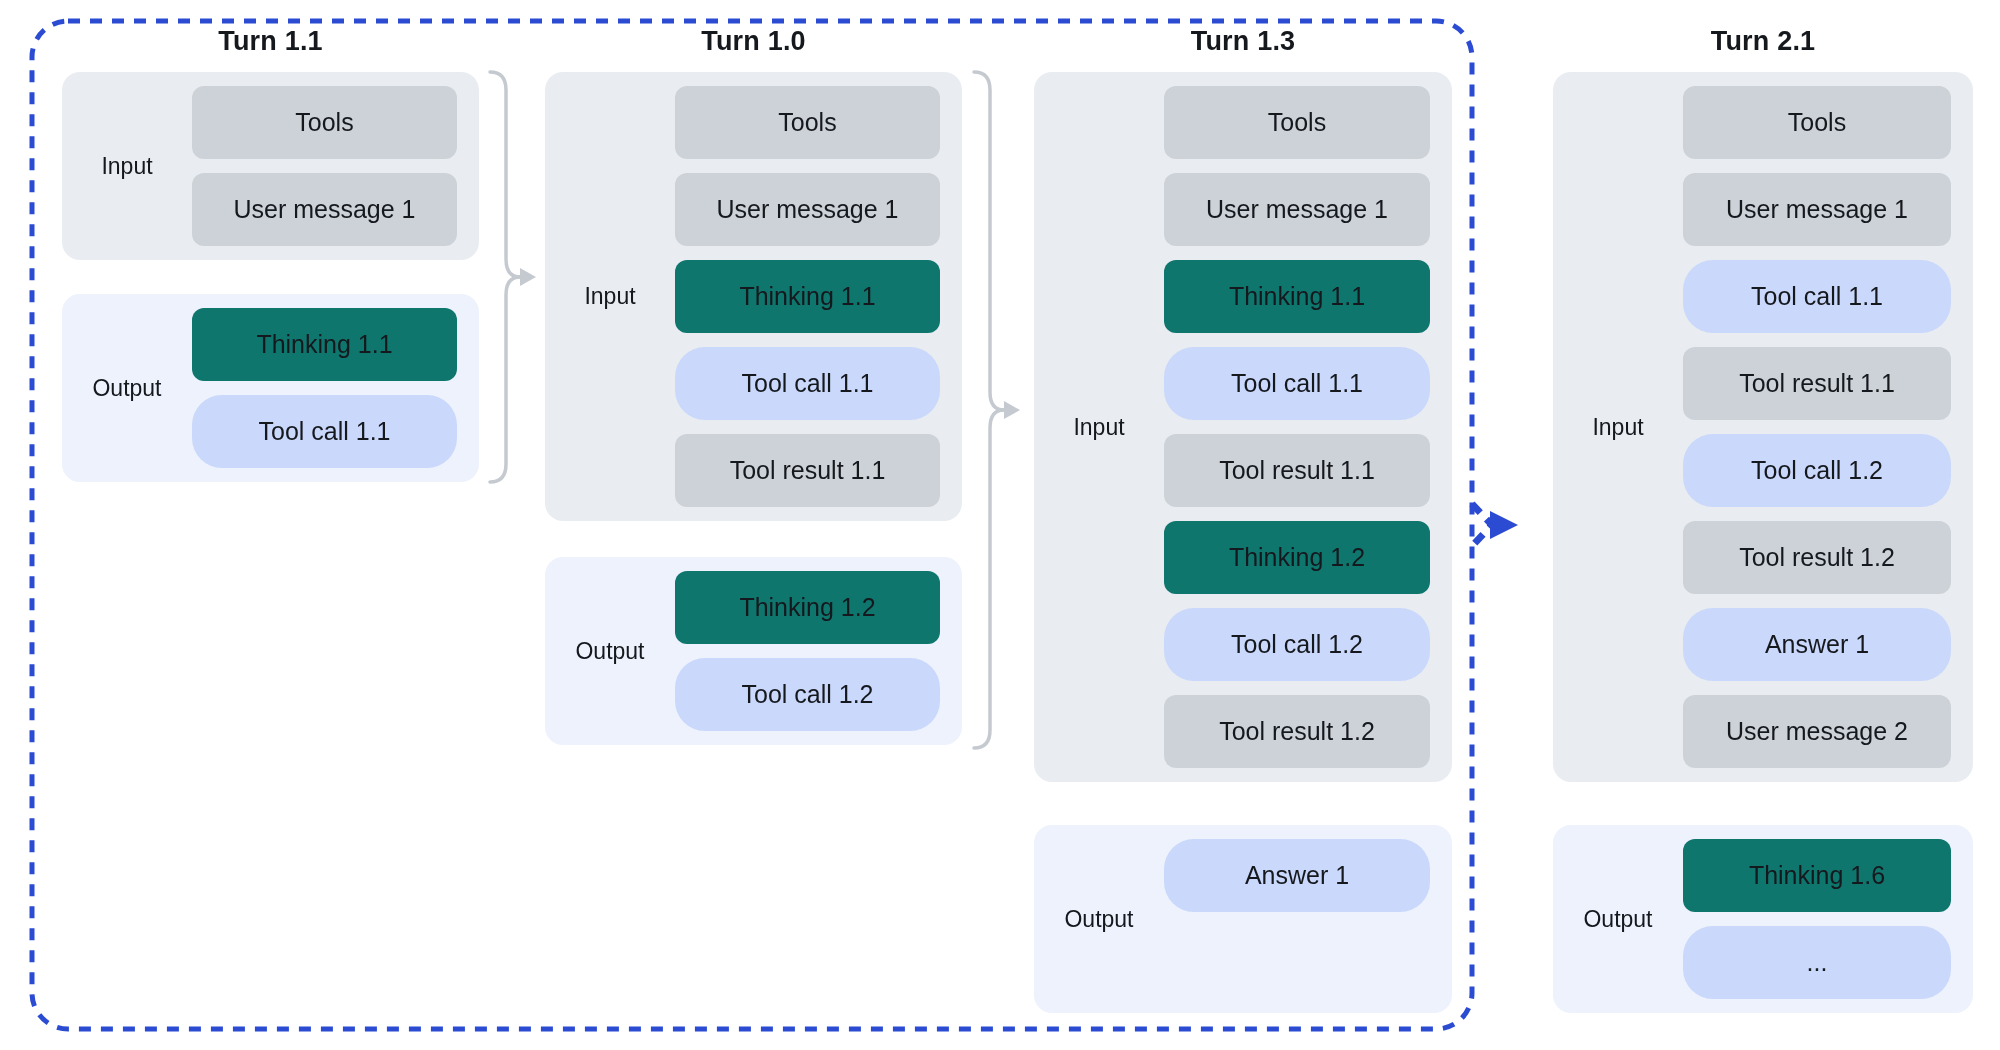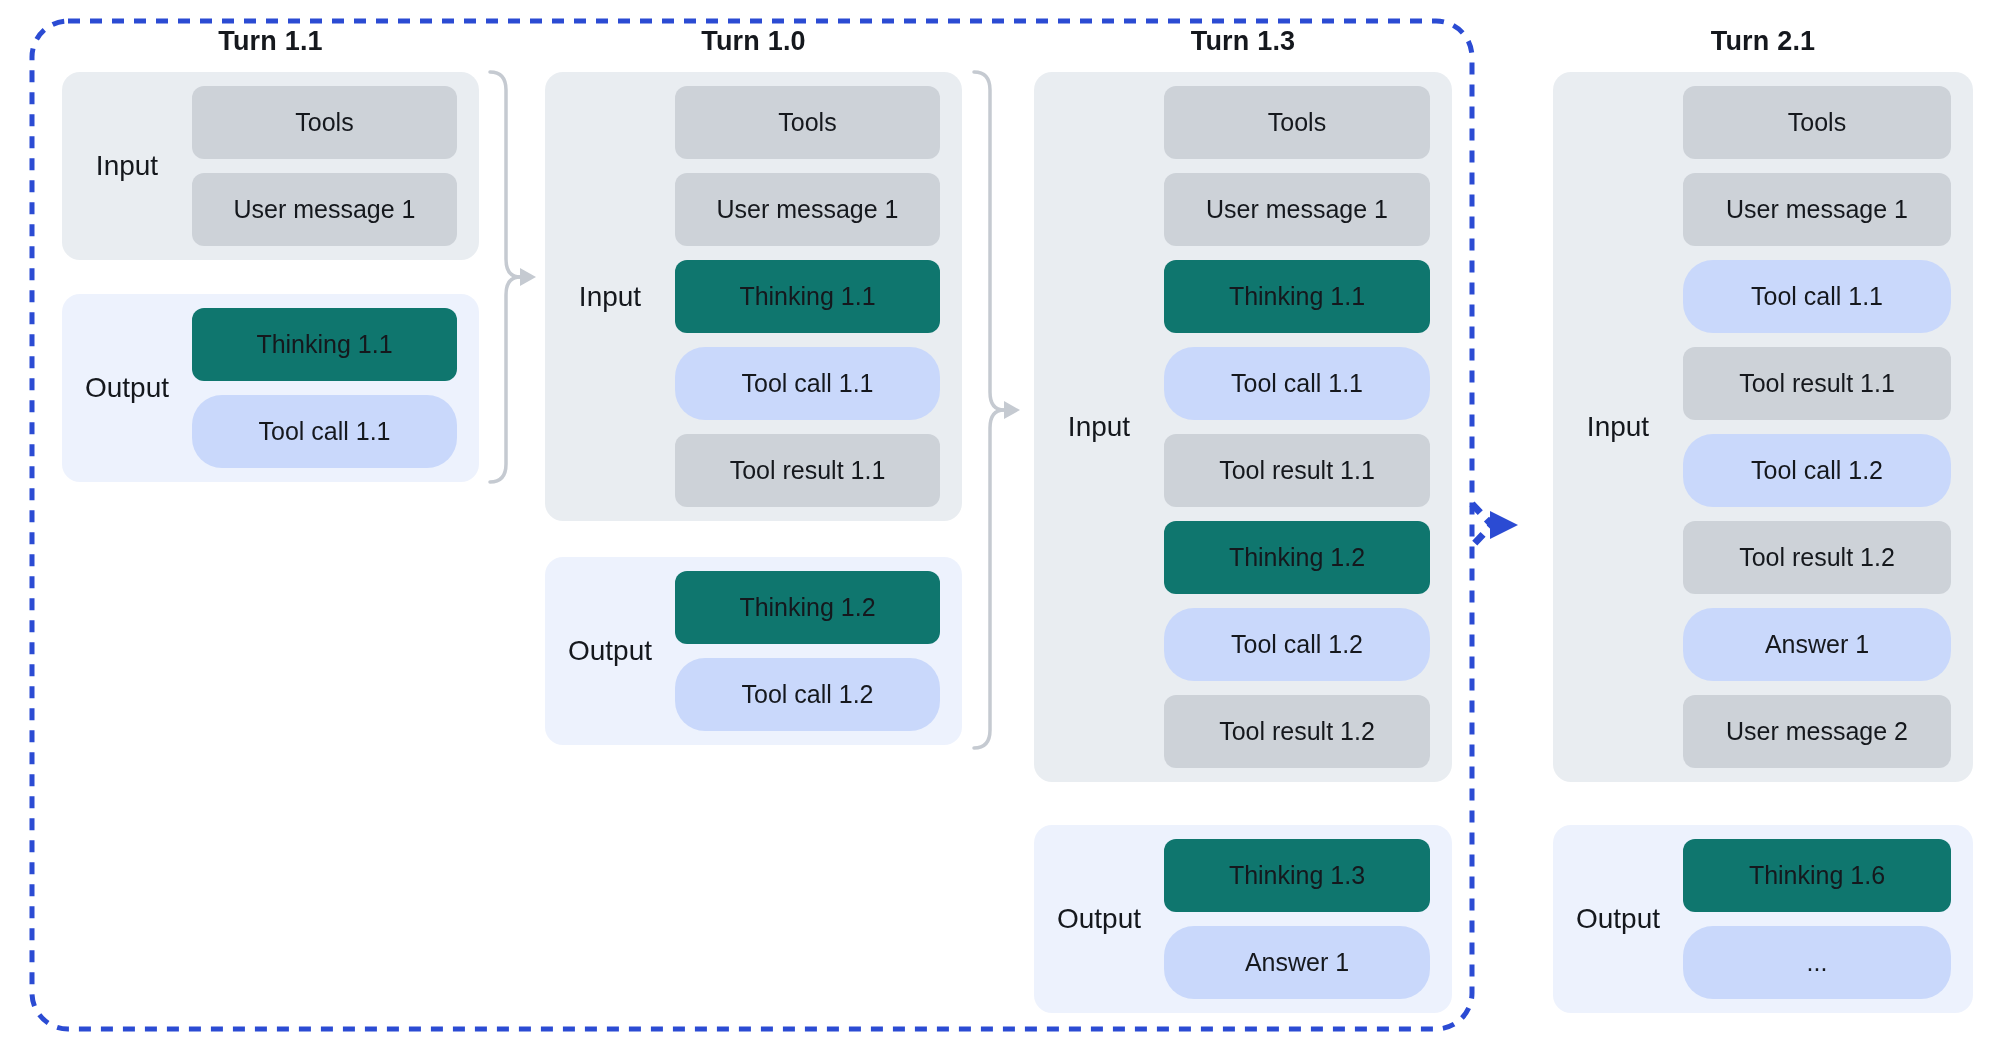--- a/index.html
+++ b/index.html
@@ -38,21 +38,21 @@
   .ip-12{top:72px;height:449px;}
   .op-12{top:557px;height:188px;}
   .ip-13{top:72px;height:710px;}
   .op-13{top:825px;height:188px;}
   .ip-21{top:72px;height:710px;}
   .op-21{top:825px;height:188px;}
 
   .panel-label{
     flex:0 0 130px;
     display:flex;align-items:center;justify-content:center;
-    font-size:28px;font-weight:500;
+    font-size:23px;font-weight:500;
   }
   .blocks{
     flex:1;
     padding:14px 22px 14px 0;
     display:flex;flex-direction:column;gap:14px;
   }
   .block{
     height:73px;min-height:73px;
     border-radius:12px;
     display:flex;align-items:center;justify-content:center;
@@ -133,21 +133,20 @@
         <div class="block tool-call">Tool call 1.1</div>
         <div class="block neutral">Tool result 1.1</div>
         <div class="block thinking">Thinking 1.2</div>
         <div class="block tool-call">Tool call 1.2</div>
         <div class="block neutral">Tool result 1.2</div>
       </div>
     </div>
     <div class="panel output op-13">
       <div class="panel-label">Output</div>
       <div class="blocks">
-        <div class="block thinking">Thinking 1.3</div>
         <div class="block tool-call">Answer 1</div>
       </div>
     </div>
   </section>
 
   <svg class="overlay" style="left:1460px;top:496px;" width="66" height="58">
     <path d="M12 8 L32 29 L12 50" fill="none" stroke="#2b4bd3" stroke-width="7" stroke-dasharray="12 9"></path>
     <polygon points="30,15 58,29 30,43" fill="#2b4bd3"></polygon>
   </svg>
 

